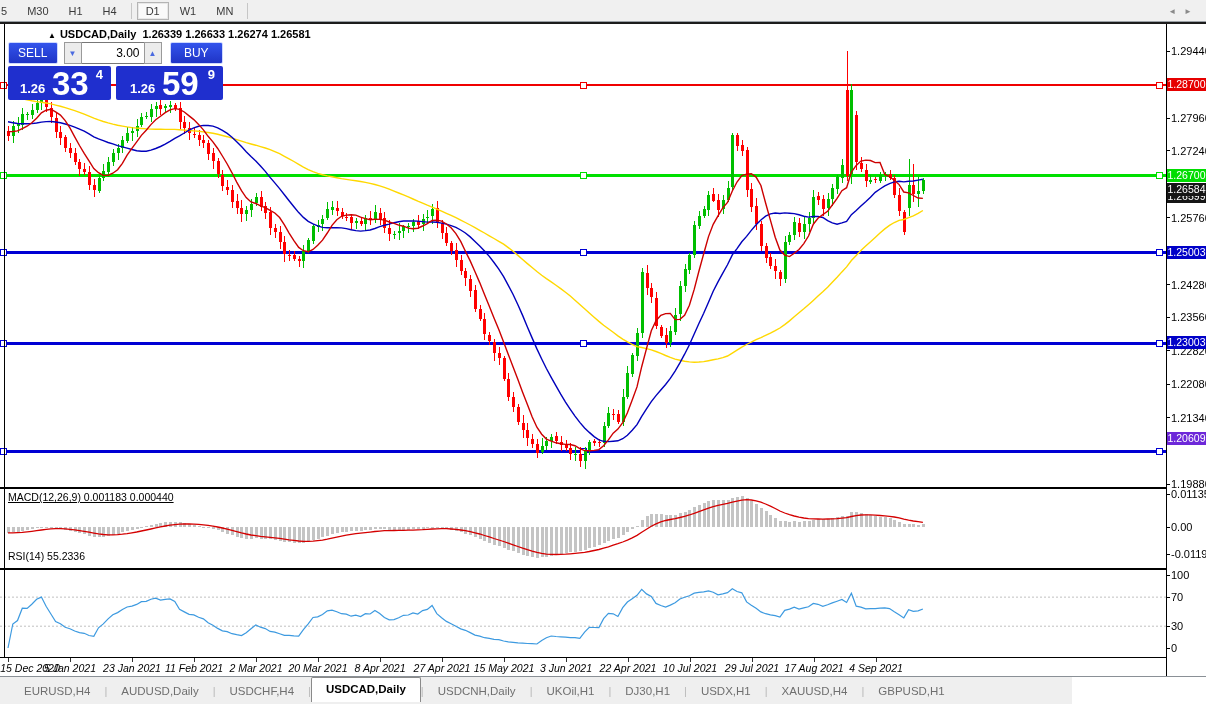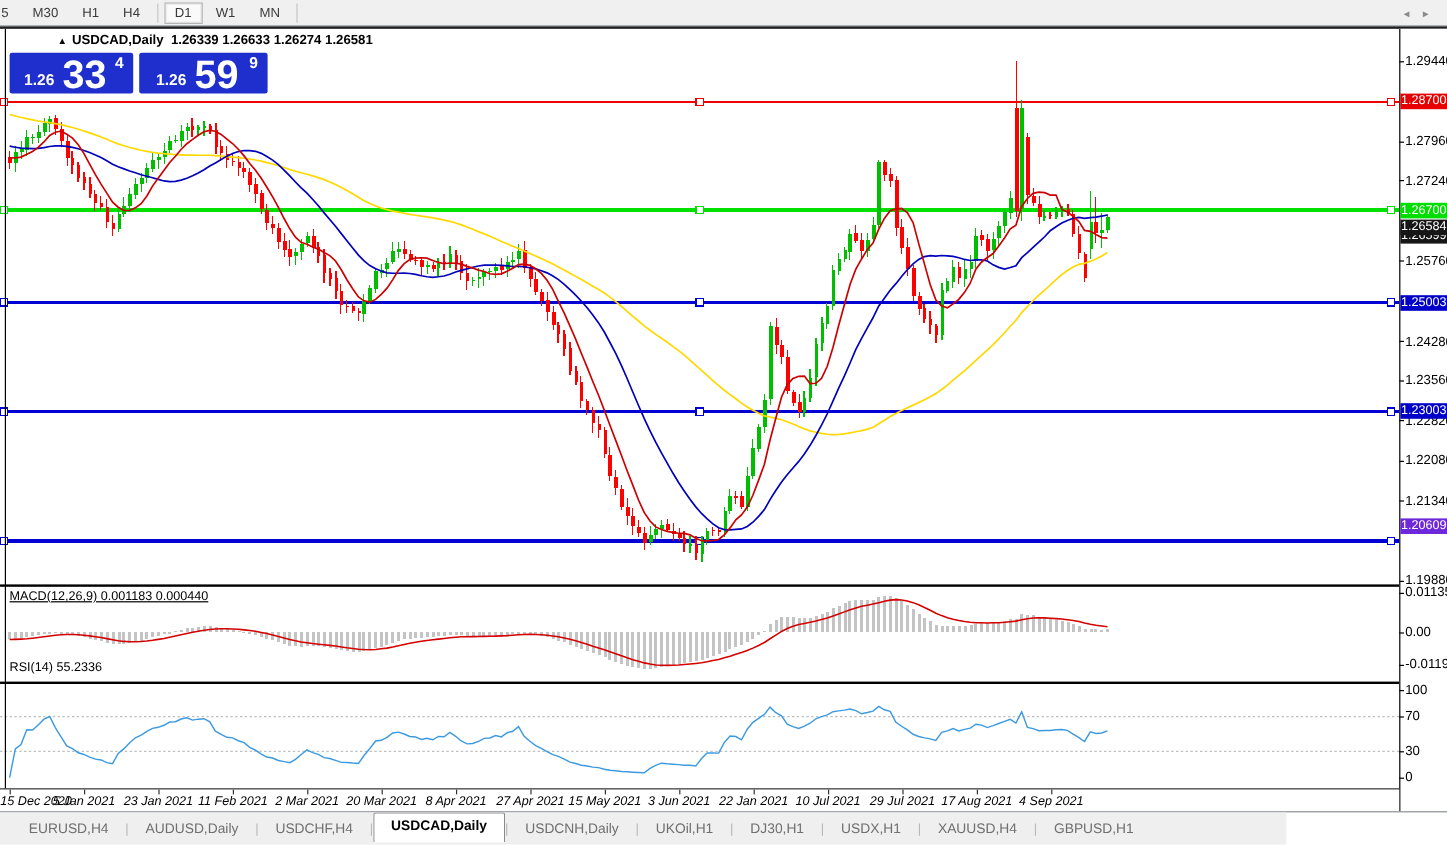--- a/index.html
+++ b/index.html
@@ -717,20 +717,33 @@
       <line x1="0" y1="56.202" x2="1166" y2="56.202" stroke="#c0c0c0" stroke-width="1" stroke-dasharray="2 2"></line>
       <polyline points="8.0,78.0 12.8,54.0 17.5,50.5 22.3,38.2 27.1,38.4 31.8,34.2 36.6,29.3 41.4,27.1 46.1,36.3 50.9,44.0 55.6,51.6 60.4,53.8 65.2,57.3 69.9,58.7 74.7,61.0 79.5,62.6 84.2,63.3 89.0,65.5 93.8,66.4 98.5,57.8 103.3,53.9 108.1,48.9 112.8,44.8 117.6,42.6 122.4,39.4 127.1,37.0 131.9,36.1 136.7,34.4 141.4,31.7 146.2,31.4 150.9,29.2 155.7,28.2 160.5,30.1 165.2,29.3 170.0,28.9 174.8,31.5 179.5,39.3 184.3,41.9 189.1,44.4 193.8,44.9 198.6,47.3 203.4,48.9 208.1,52.8 212.9,55.2 217.7,58.4 222.4,60.9 227.2,61.7 232.0,63.7 236.7,64.7 241.5,65.6 246.2,62.8 251.0,58.8 255.8,54.9 260.5,57.2 265.3,58.6 270.1,61.4 274.8,62.1 279.6,63.7 284.4,65.3 289.1,65.4 293.9,65.9 298.7,66.2 303.4,59.6 308.2,53.8 313.0,47.5 317.7,46.9 322.5,44.5 327.3,40.8 332.0,40.1 336.8,41.7 341.5,43.7 346.3,44.1 351.1,46.2 355.8,45.2 360.6,46.5 365.4,43.7 370.1,44.0 374.9,40.4 379.7,43.6 384.4,47.5 389.2,49.9 394.0,49.6 398.7,47.8 403.5,45.3 408.3,45.0 413.0,42.9 417.8,44.1 422.6,40.6 427.3,39.4 432.1,35.5 436.8,43.6 441.6,47.7 446.4,51.4 451.1,53.7 455.9,56.3 460.7,58.9 465.4,60.3 470.2,62.6 475.0,65.1 479.7,66.2 484.5,67.7 489.3,68.4 494.0,69.3 498.8,69.7 503.6,71.0 508.3,71.9 513.1,72.3 517.9,72.9 522.6,73.2 527.4,73.5 532.1,73.7 536.9,74.0 541.7,70.4 546.4,67.8 551.2,66.0 556.0,66.5 560.7,66.8 565.5,67.2 570.3,67.7 575.0,67.7 579.8,68.4 584.6,62.1 589.3,57.4 594.1,57.5 598.9,57.6 603.6,48.7 608.4,43.4 613.2,43.8 617.9,46.5 622.7,37.7 627.4,32.0 632.2,28.7 637.0,25.3 641.7,19.3 646.5,23.9 651.3,26.5 656.0,33.4 660.8,35.5 665.6,37.0 670.3,35.1 675.1,32.7 679.9,29.0 684.6,27.2 689.4,25.7 694.2,23.1 698.9,22.4 703.7,21.8 708.5,20.8 713.2,22.2 718.0,24.8 722.8,23.8 727.5,22.6 732.3,18.7 737.0,21.5 741.8,22.8 746.6,31.9 751.3,35.2 756.1,38.3 760.9,41.9 765.6,43.7 770.4,44.9 775.2,45.7 779.9,47.0 784.7,40.3 789.5,39.1 794.2,37.2 799.0,39.1 803.8,37.8 808.5,36.8 813.3,33.5 818.0,34.3 822.8,36.3 827.6,34.7 832.3,32.9 837.1,31.2 841.9,29.5 846.6,32.5 851.4,23.2 856.2,36.2 860.9,37.2 865.7,38.9 870.5,38.7 875.2,38.7 880.0,38.1 884.8,37.9 889.5,38.6 894.3,41.8 899.1,44.7 903.8,47.9 908.6,39.8 913.3,41.3 918.1,40.8 922.9,39.0 " fill="none" stroke="#3d9ae0" stroke-width="1.2"></polyline>
     </svg>
   <div class="pane-border" style="left:0;top:657px;width:1166px;height:1px;"></div>
   <div class="left-border"></div>
 
   <div class="ind-label" style="top:491px;text-decoration:underline;">MACD(12,26,9) 0.001183 0.000440</div>
   <div class="ind-label" style="top:550px;">RSI(14) 55.2336</div>
 
   <div class="trade">
+    <div class="trade-row1">
+      <div class="btn-blue sell-btn">SELL</div>
+      <div class="spinner">
+        <div class="spin-btn">
+            <span>▼</span>
+          </div>
+        <input class="vol-input" value="3.00" style="">
+        <div class="spin-btn">
+            <span>▲</span>
+          </div>
+      </div>
+      <div class="btn-blue buy-btn">BUY</div>
+    </div>
     <div class="trade-row2">
       <div class="price-big left">
         <span class="pb-base">1.26</span>
         <span class="pb-big">33</span>
         <span class="pb-sup">4</span>
       </div>
       <div class="price-big right">
         <span class="pb-base">1.26</span>
         <span class="pb-big">59</span>
         <span class="pb-sup">9</span>
@@ -755,21 +768,21 @@
       <div class="date-label" style="left: 318px;">20 Mar 2021</div>
       <div class="date-tick" style="left: 380px;"></div>
       <div class="date-label" style="left: 380px;">8 Apr 2021</div>
       <div class="date-tick" style="left: 442px;"></div>
       <div class="date-label" style="left: 442px;">27 Apr 2021</div>
       <div class="date-tick" style="left: 504px;"></div>
       <div class="date-label" style="left: 504px;">15 May 2021</div>
       <div class="date-tick" style="left: 566px;"></div>
       <div class="date-label" style="left: 566px;">3 Jun 2021</div>
       <div class="date-tick" style="left: 628px;"></div>
-      <div class="date-label" style="left: 628px;">22 Jan 2021</div>
+      <div class="date-label" style="left: 628px;">22 Apr 2021</div>
       <div class="date-tick" style="left: 690px;"></div>
       <div class="date-label" style="left: 690px;">10 Jul 2021</div>
       <div class="date-tick" style="left: 752px;"></div>
       <div class="date-label" style="left: 752px;">29 Jul 2021</div>
       <div class="date-tick" style="left: 814px;"></div>
       <div class="date-label" style="left: 814px;">17 Aug 2021</div>
       <div class="date-tick" style="left: 876px;"></div>
       <div class="date-label" style="left: 876px;">4 Sep 2021</div>
     </div>
   <div class="date-bottom-line"></div>

